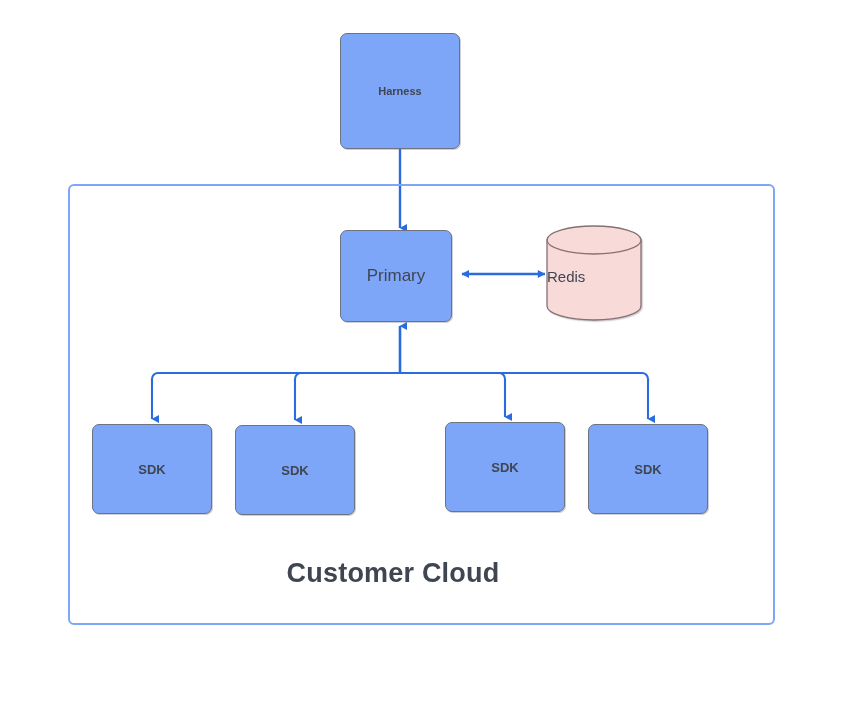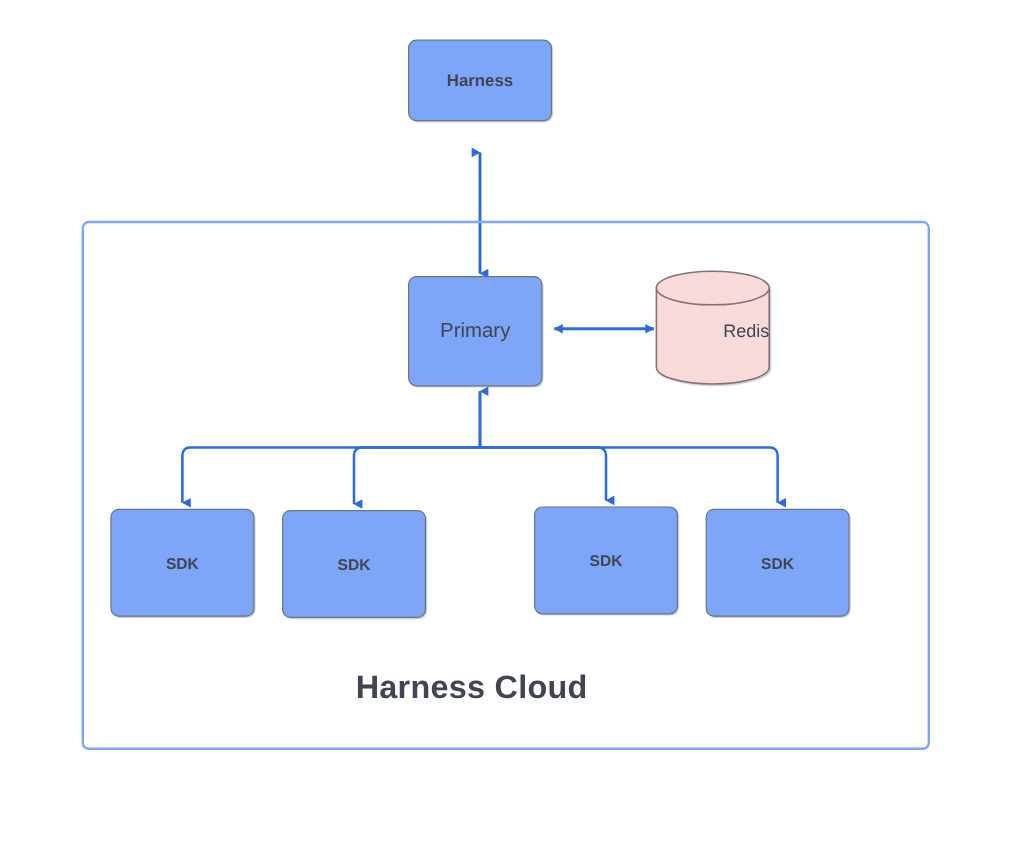--- a/index.html
+++ b/index.html
@@ -34,22 +34,22 @@
   .box {
     background: #7EA6F8;
     border: 1px solid #6c7381;
     border-radius: 7px;
     box-shadow: 1px 1px 0 rgba(90,95,105,0.30);
   }
   .box-harness {
     left: 340px;
     top: 33px;
     width: 120px;
-    height: 68px;
-    font-size: 14px;
+    height: 116px;
+    font-size: 11px;
     font-weight: bold;
   }
   .box-primary {
     left: 340px;
     top: 230px;
     width: 112px;
     height: 92px;
     font-size: 17px;
     font-weight: normal;
   }
@@ -63,21 +63,21 @@
   .sdk-0 { left: 92px; }
   .sdk-1 { left: 235px; top: 425px; }
   .sdk-2 { left: 445px; top: 422px; }
   .sdk-3 { left: 588px; top: 424px; }
 
   .cyl-label {
     position: absolute;
     left: 547px;
     top: 268px;
     width: 94px;
-    text-align: right;
+    text-align: left;
     font-size: 15px;
     color: #3f4551;
     user-select: none;
   }
 
   .cloud-title {
     position: absolute;
     left: 68px;
     top: 558px;
     width: 650px;
@@ -161,13 +161,13 @@
 <div class="node box box-sdk sdk-1">
   <span>SDK</span>
 </div>
 <div class="node box box-sdk sdk-2">
   <span>SDK</span>
 </div>
 <div class="node box box-sdk sdk-3">
   <span>SDK</span>
 </div>
 
-<div class="cloud-title">Harness Cloud</div>
+<div class="cloud-title">Customer Cloud</div>
 
 </body></html>

